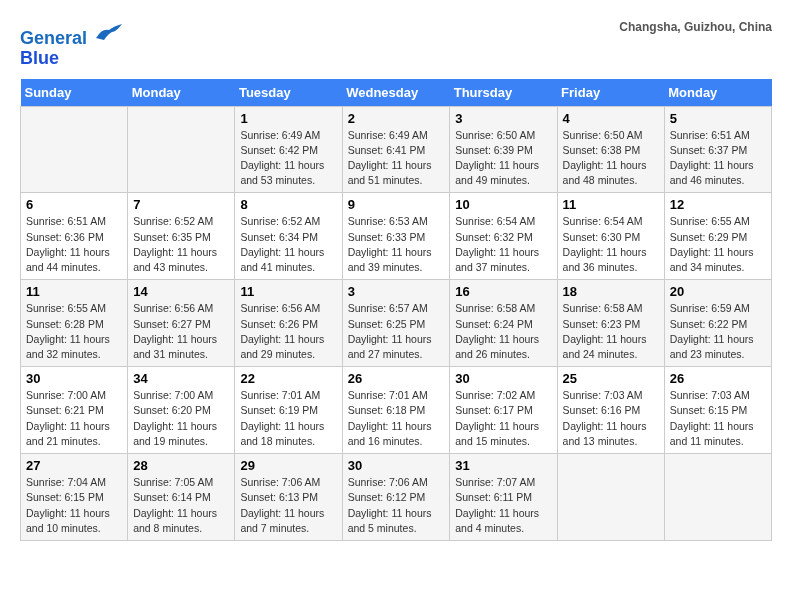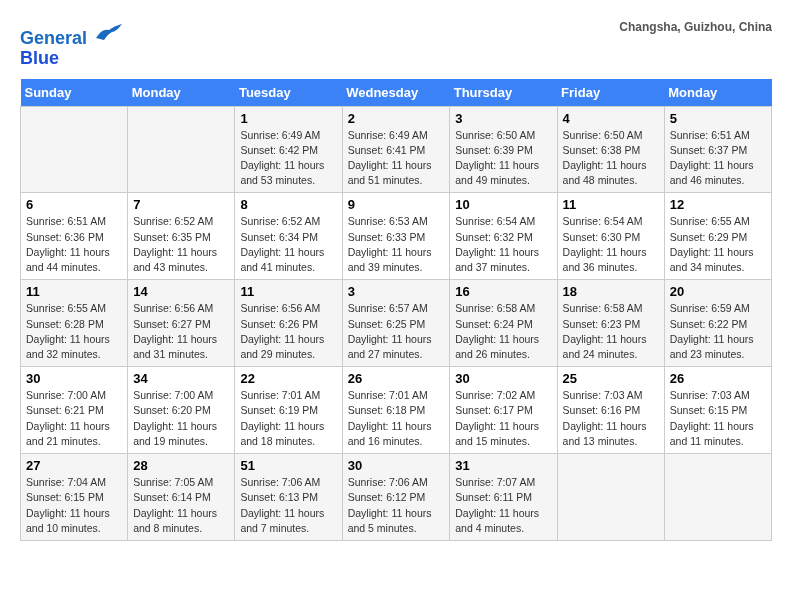--- a/index.html
+++ b/index.html
@@ -234,21 +234,21 @@
       <tr>
         <td>
           <div class="day-number">27</div>
           <div class="day-info">Sunrise: 7:04 AM<br>Sunset: 6:15 PM<br>Daylight: 11 hours and 10 minutes.</div>
         </td>
         <td>
           <div class="day-number">28</div>
           <div class="day-info">Sunrise: 7:05 AM<br>Sunset: 6:14 PM<br>Daylight: 11 hours and 8 minutes.</div>
         </td>
         <td>
-          <div class="day-number">51</div>
+          <div class="day-number">29</div>
           <div class="day-info">Sunrise: 7:06 AM<br>Sunset: 6:13 PM<br>Daylight: 11 hours and 7 minutes.</div>
         </td>
         <td>
           <div class="day-number">30</div>
           <div class="day-info">Sunrise: 7:06 AM<br>Sunset: 6:12 PM<br>Daylight: 11 hours and 5 minutes.</div>
         </td>
         <td>
           <div class="day-number">31</div>
           <div class="day-info">Sunrise: 7:07 AM<br>Sunset: 6:11 PM<br>Daylight: 11 hours and 4 minutes.</div>
         </td>

